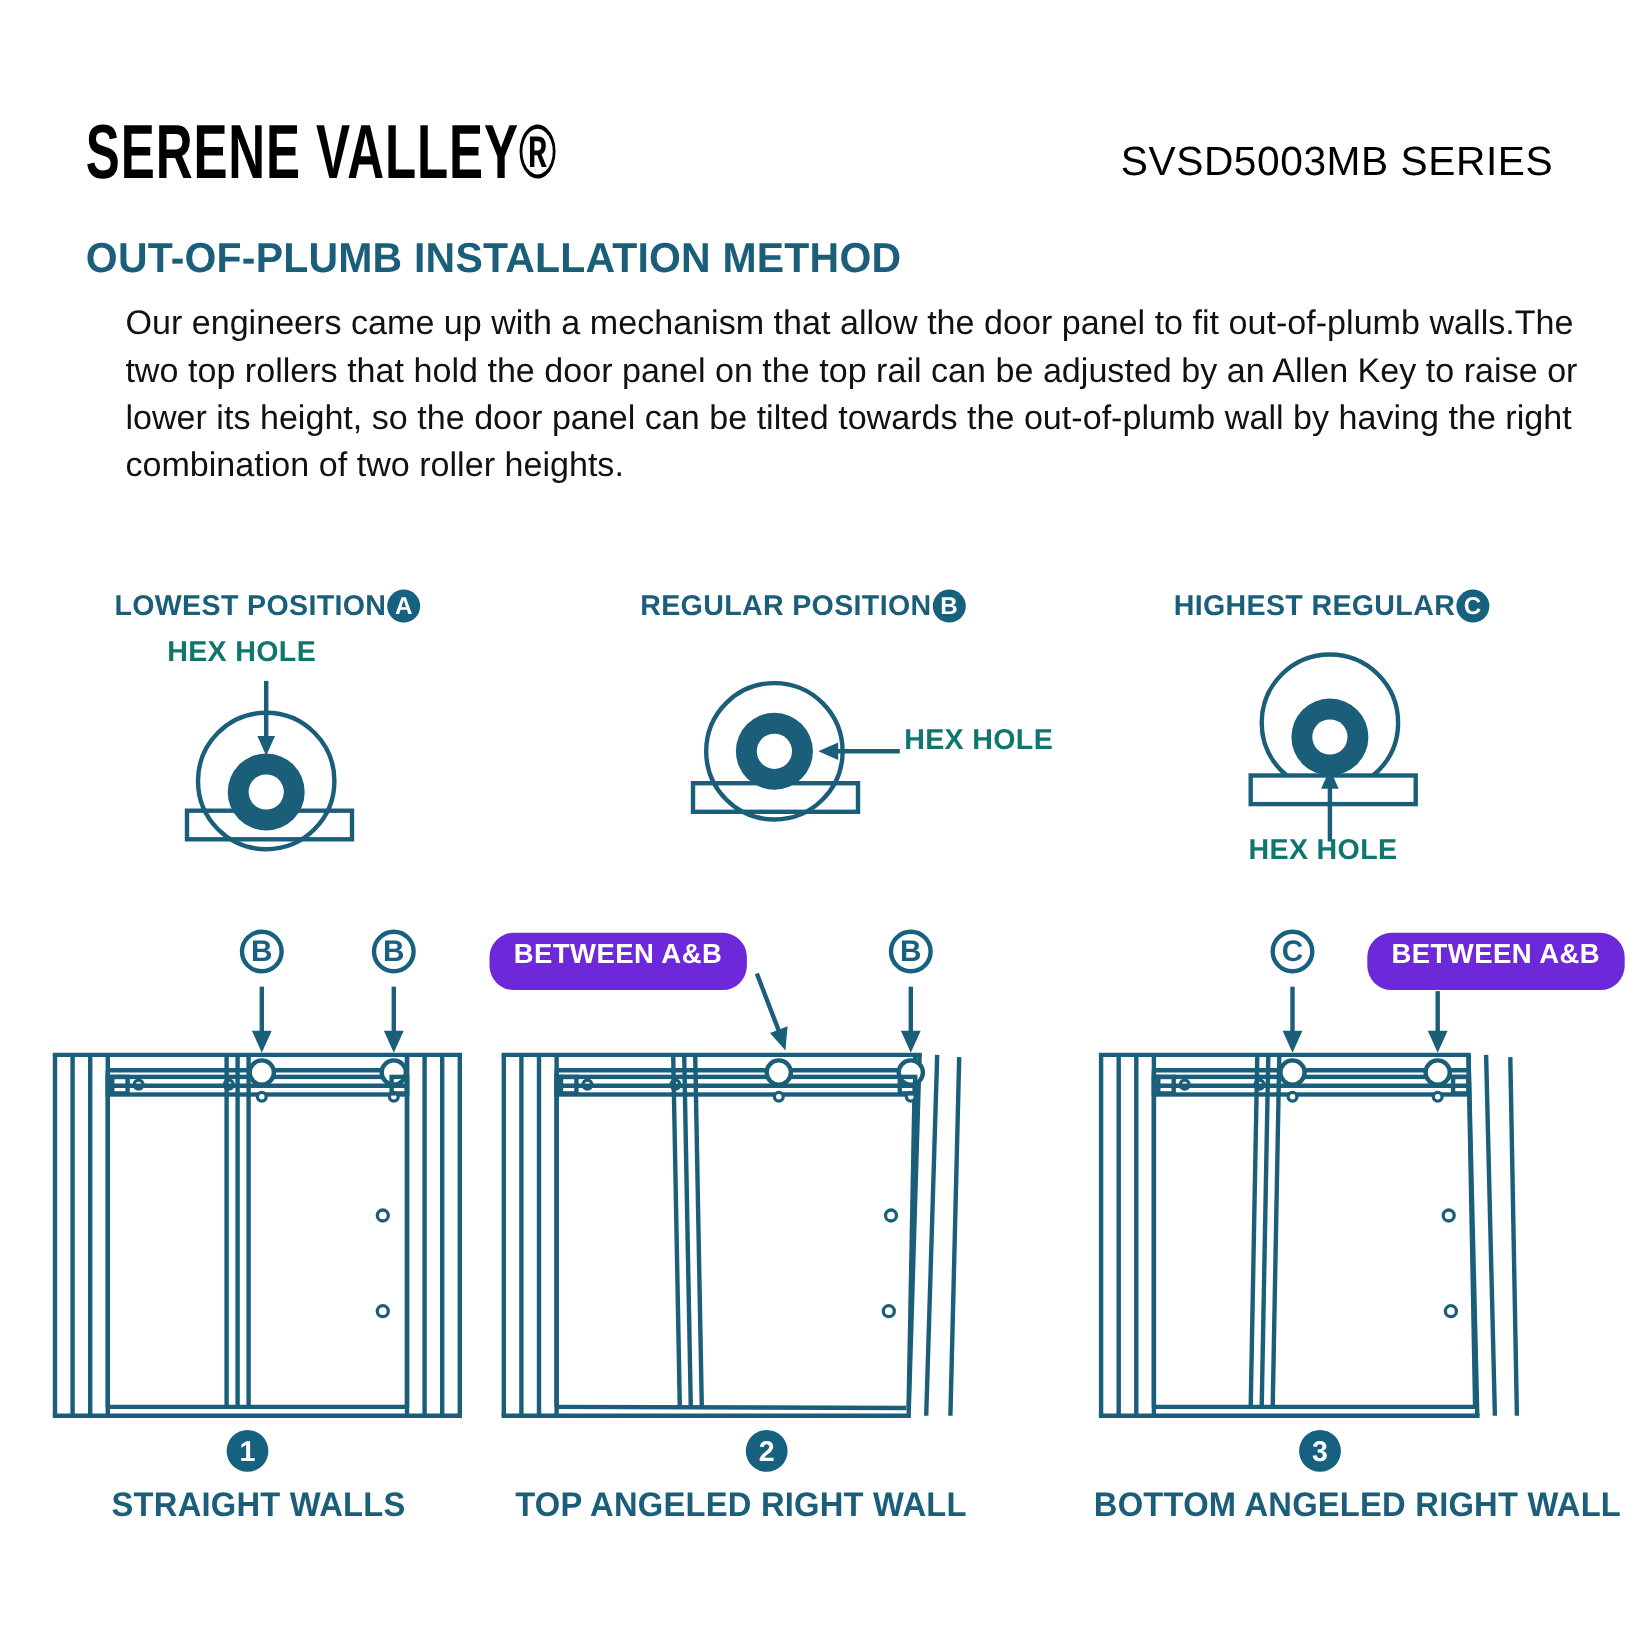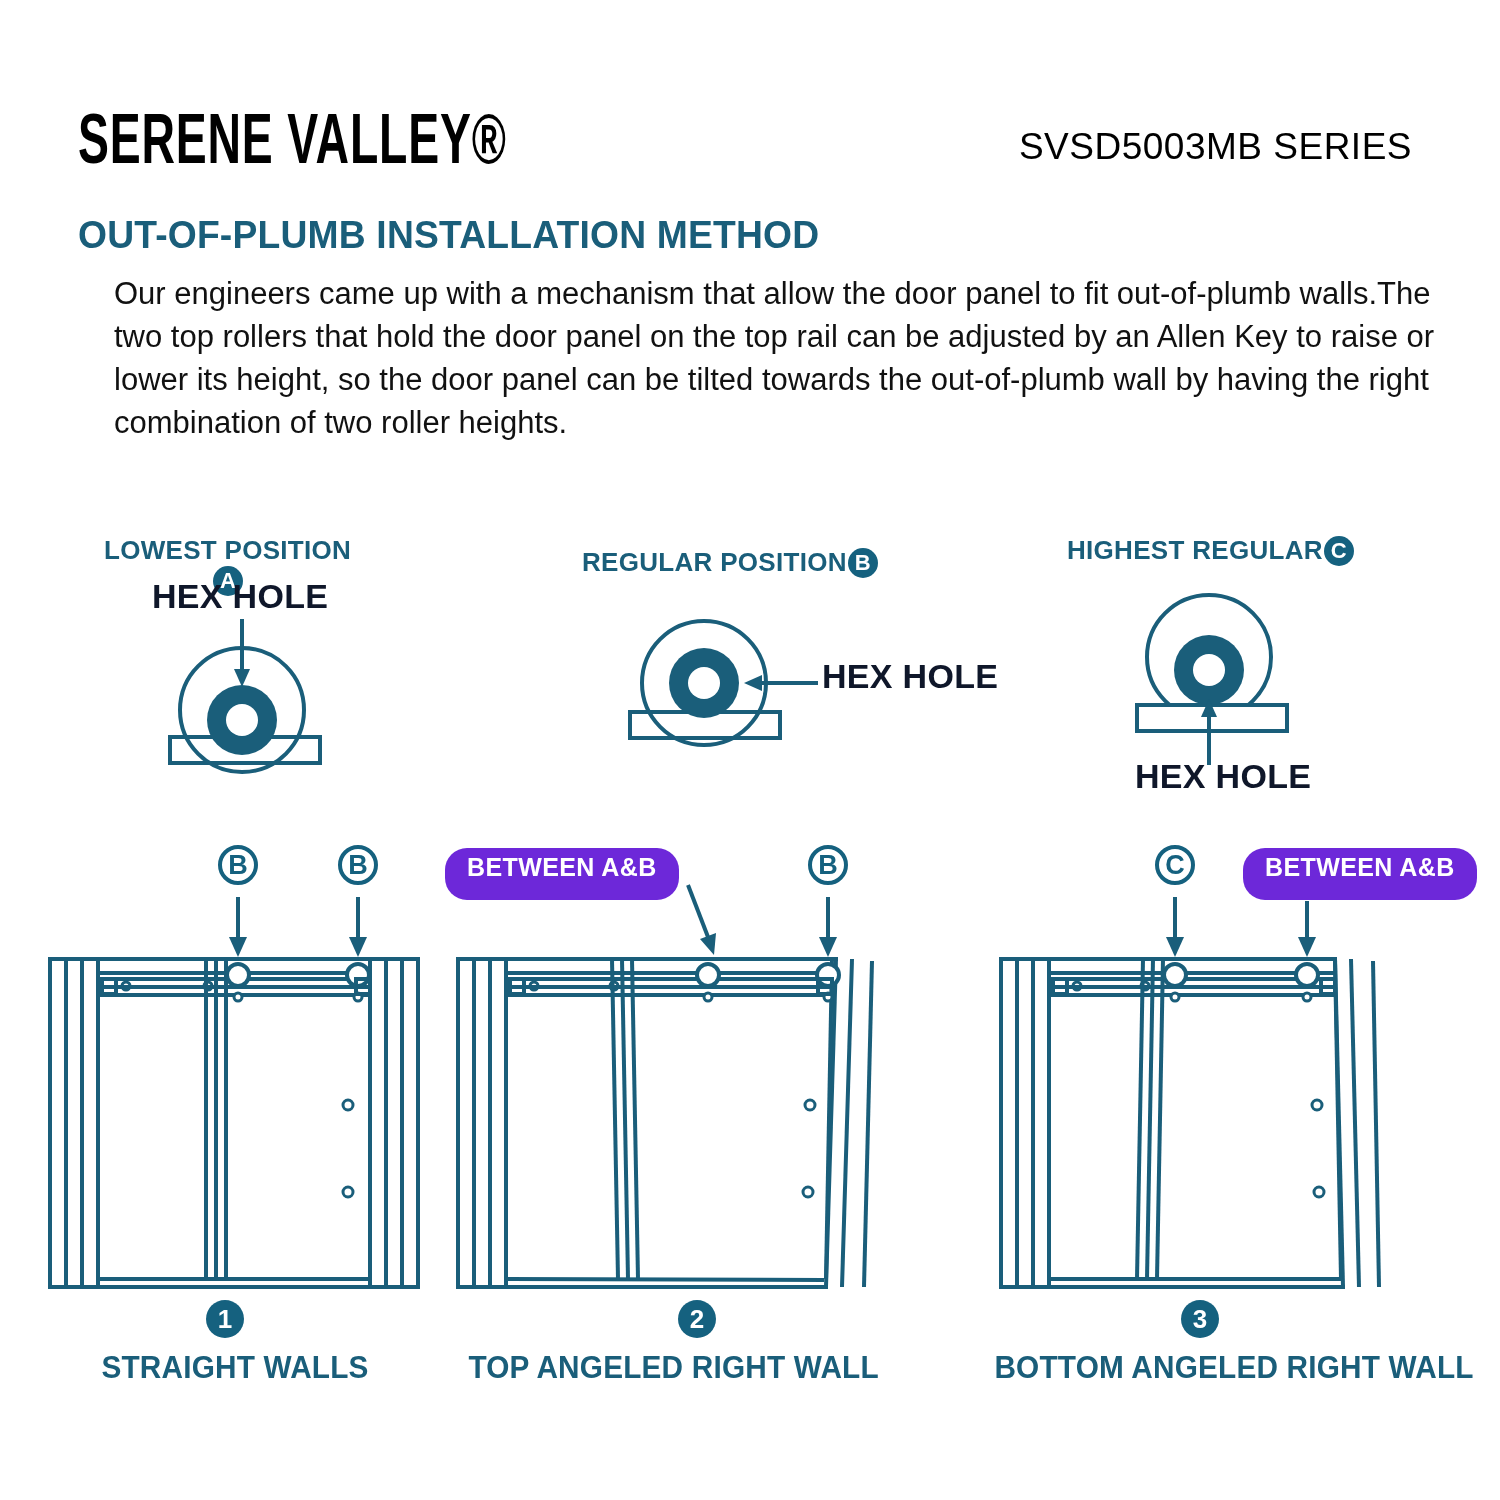--- a/index.html
+++ b/index.html
@@ -48,22 +48,22 @@
     display:flex;align-items:center;gap:0px;
   }
   .badge-circle{
     display:inline-flex;align-items:center;justify-content:center;
     width:30px;height:30px;border-radius:50%;
     background:#15617F;color:#fff;
     font-size:22px;font-weight:bold;
     margin-left:1px;line-height:1;
   }
   .hexlabel{
-    position:absolute;font-size:34px;font-weight:bold;
-    color:#0f172a;white-space:nowrap;letter-spacing:0.3px;
+    position:absolute;font-size:26px;font-weight:bold;
+    color:#0f766e;white-space:nowrap;letter-spacing:0.3px;
   }
 
   
   .door-block{position:absolute;}
   .pill{
     position:absolute;
     background:#6d28d9;color:#fff;
     border-radius:22px;
     font-size:25px;font-weight:bold;
     padding:7px 22px 20px 22px;
@@ -100,41 +100,41 @@
 
 <div class="page">
 
   <div class="brand">SERENE VALLEY®</div>
   <div class="series">SVSD5003MB SERIES</div>
 
   <div class="section-title">OUT-OF-PLUMB INSTALLATION METHOD</div>
   <div class="intro">Our engineers came up with a mechanism that allow the door panel to fit out-of-plumb walls.The two top rollers that hold the door panel on the top rail can be adjusted by an Allen Key to raise or lower its height, so the door panel can be tilted towards the out-of-plumb wall by having the right combination of two roller heights.</div>
 
   <div class="roller-block" style="left:100px;top:535px;width:330px;height:250px;">
-    <div class="rb-title" style="left:4px;top:0;flex-direction:column;">
+    <div class="rb-title" style="left:4px;top:0;">
       <span>LOWEST POSITION</span>
       <span class="badge-circle">A</span>
     </div>
     <div class="hexlabel" style="left:52px;top:42px;">HEX HOLE</div>
     <svg width="330" height="180" style="position:absolute;left:0;top:72px;">
 
       <line x1="142" y1="12" x2="142" y2="68" stroke="#1A5E7A" stroke-width="4"></line>
       <polygon points="142,80 134,62 150,62" fill="#1A5E7A"></polygon>
 
       <rect x="70" y="130" width="150" height="26" fill="#fff" stroke="#1A5E7A" stroke-width="4"></rect>
 
       <circle cx="142" cy="103" r="62" fill="none" stroke="#1A5E7A" stroke-width="4"></circle>
 
       <circle cx="142" cy="113" r="35" fill="#1A5E7A"></circle>
       <circle cx="142" cy="113" r="16" fill="#fff"></circle>
     </svg>
   </div>
 
   <div class="roller-block" style="left:580px;top:535px;width:420px;height:230px;">
-    <div class="rb-title" style="left:2px;top:12px;">
+    <div class="rb-title" style="left:2px;top:0;">
       <span>REGULAR POSITION</span>
       <span class="badge-circle">B</span>
     </div>
     <div class="hexlabel" style="left:242px;top:122px;">HEX HOLE</div>
     <svg width="420" height="180" style="position:absolute;left:0;top:55px;">
 
       <rect x="50" y="122" width="150" height="26" fill="#fff" stroke="#1A5E7A" stroke-width="4"></rect>
 
       <circle cx="124" cy="93" r="62" fill="none" stroke="#1A5E7A" stroke-width="4"></circle>
 

